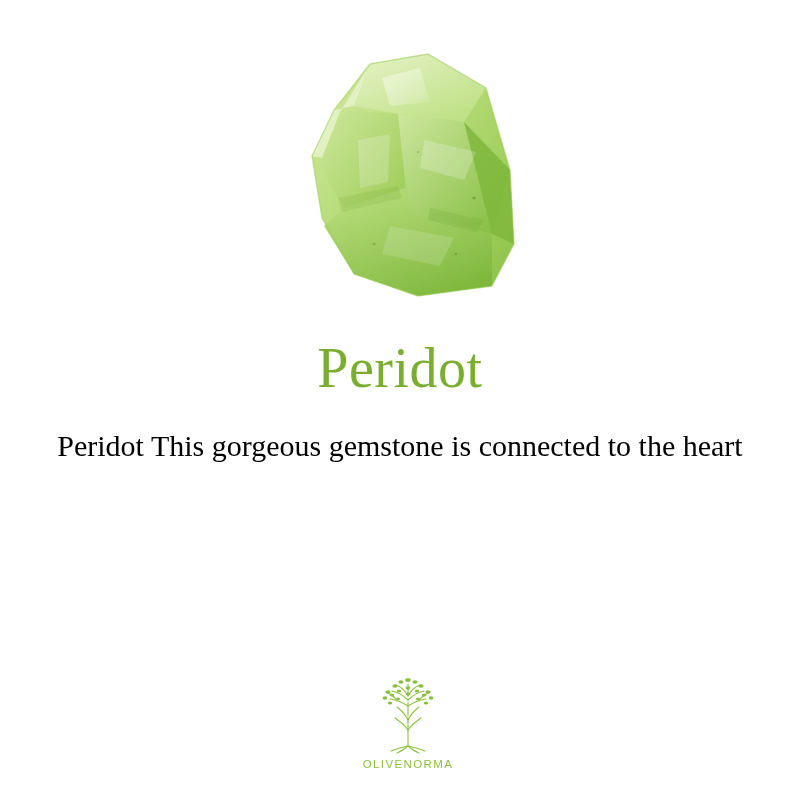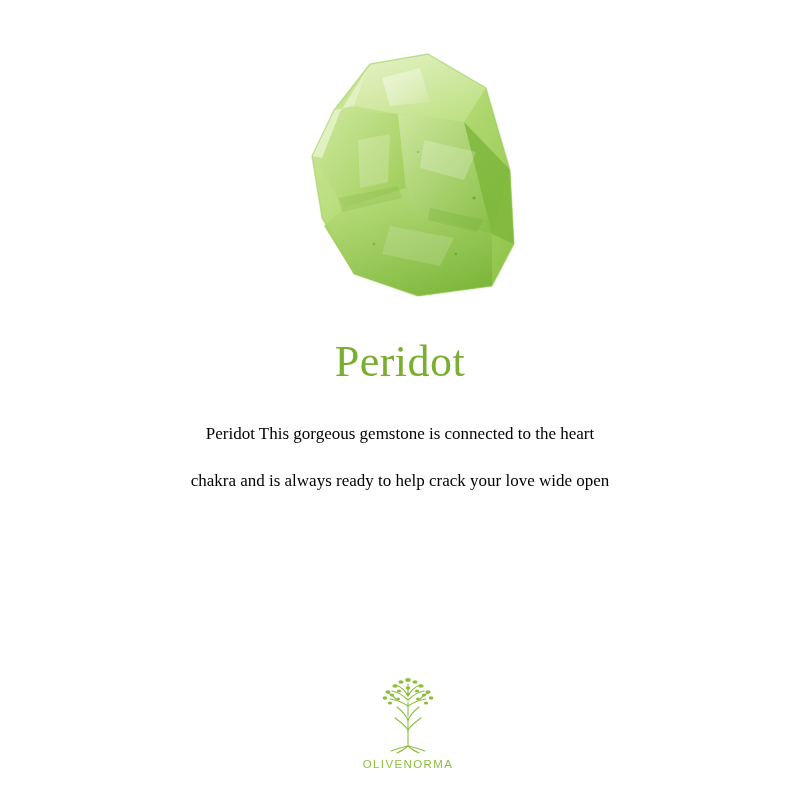--- a/index.html
+++ b/index.html
@@ -39,21 +39,21 @@
   }
   .stone svg {
     display: block;
     width: 100%;
     height: 100%;
   }
 
   
   .title {
     font-family: "Liberation Serif", serif;
-    font-size: 44px;
+    font-size: 56px;
     line-height: 1;
     font-weight: 400;
     letter-spacing: 0.5px;
     margin-top: 22px;
     text-align: center;
   }
 
   
   .keywords {
     margin-top: 32px;
@@ -66,21 +66,21 @@
   .kw-sep {
     padding: 0 9px;
   }
 
   
   .desc {
     margin-top: 26px;
     width: 760px;
     text-align: center;
     font-family: "Liberation Serif", serif;
-    font-size: 17px;
+    font-size: 30px;
     line-height: 47px;
     color: #000000;
   }
 
   
   .logo-wrap {
     position: absolute;
     left: 0;
     right: 0;
     top: 672px;
@@ -162,21 +162,20 @@
         <path d="M92,16 L150,6 L208,40 L232,122 L236,196 L214,238 L140,248 L76,226 L44,170 L34,108 L56,62 Z" fill="none" stroke="#9acb55" stroke-width="1.4" opacity="0.5"></path>
       </svg>
     </div>
   </div>
 
   <div class="title" style="color:#7aae30">Peridot</div>
 
 
   <div class="desc">
     <div>Peridot This gorgeous gemstone is connected to the heart</div>
-    <div>chakra and is always ready to help crack your love wide open</div>
   </div>
 
   <div class="logo-wrap">
     <div class="logo-tree">
       <svg viewBox="0 0 86 84" xmlns="http://www.w3.org/2000/svg" aria-hidden="true">
         <g stroke="#8cbf3f" fill="none" stroke-width="1.1" stroke-linecap="round">
 
           <path d="M43,74 L43,46"></path>
           <path d="M43,58 C39,52 34,49 30,46"></path>
           <path d="M43,58 C47,52 52,49 56,46"></path>

